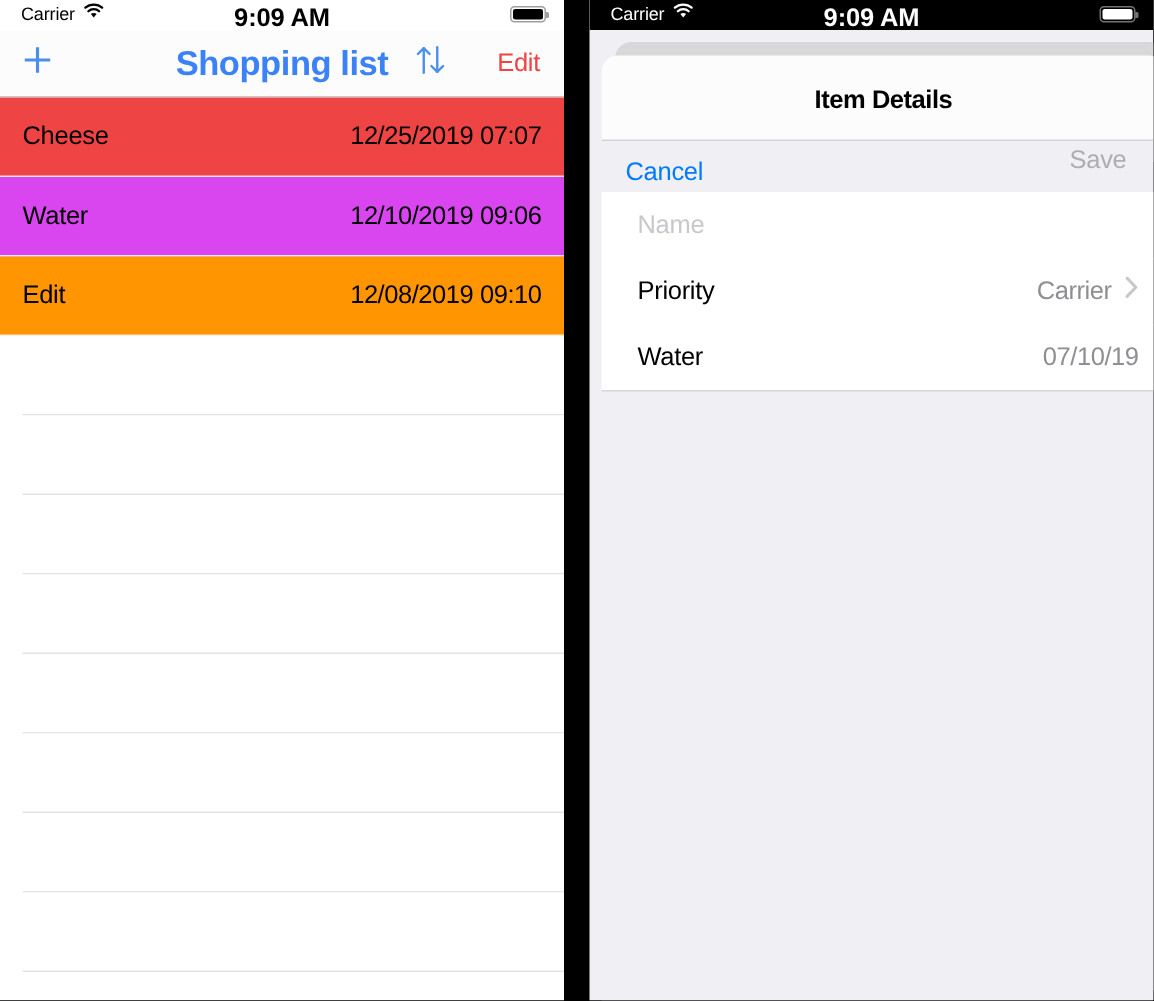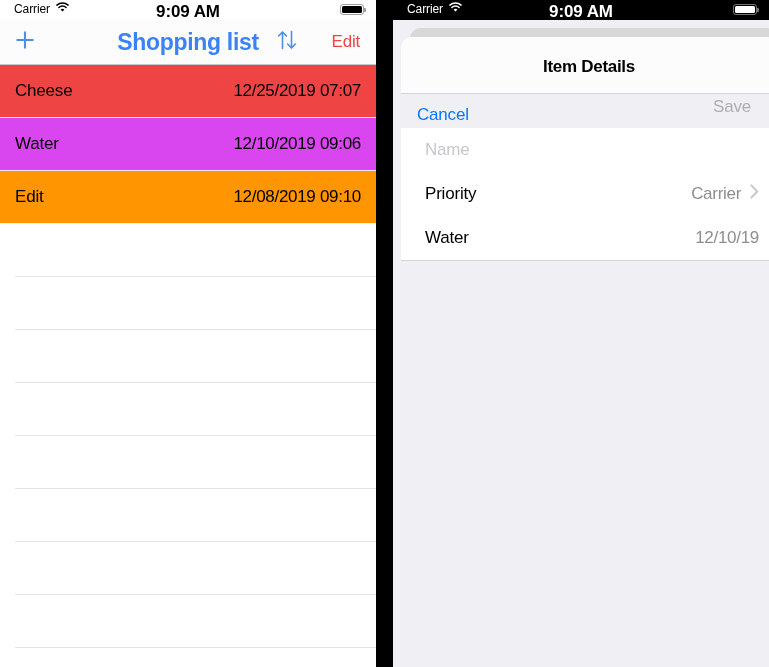--- a/index.html
+++ b/index.html
@@ -386,21 +386,21 @@
             <span>
               <svg width="9" height="15" viewBox="0 0 9 15">
                 <path d="M1.4 1.4 L7.2 7.5 L1.4 13.6" stroke="#C7C7CC" stroke-width="2" fill="none" stroke-linecap="round" stroke-linejoin="round"></path>
               </svg>
             </span>
           </span>
         </div>
 
         <div class="form-row">
           <span class="form-label">Water</span>
-          <span class="form-value">12/10/19</span>
+          <span class="form-value">07/10/19</span>
         </div>
 
       </div>
 
       <div class="form-fill" style="height:400px"></div>
     </div>
   </div>
 
 </div>
 

